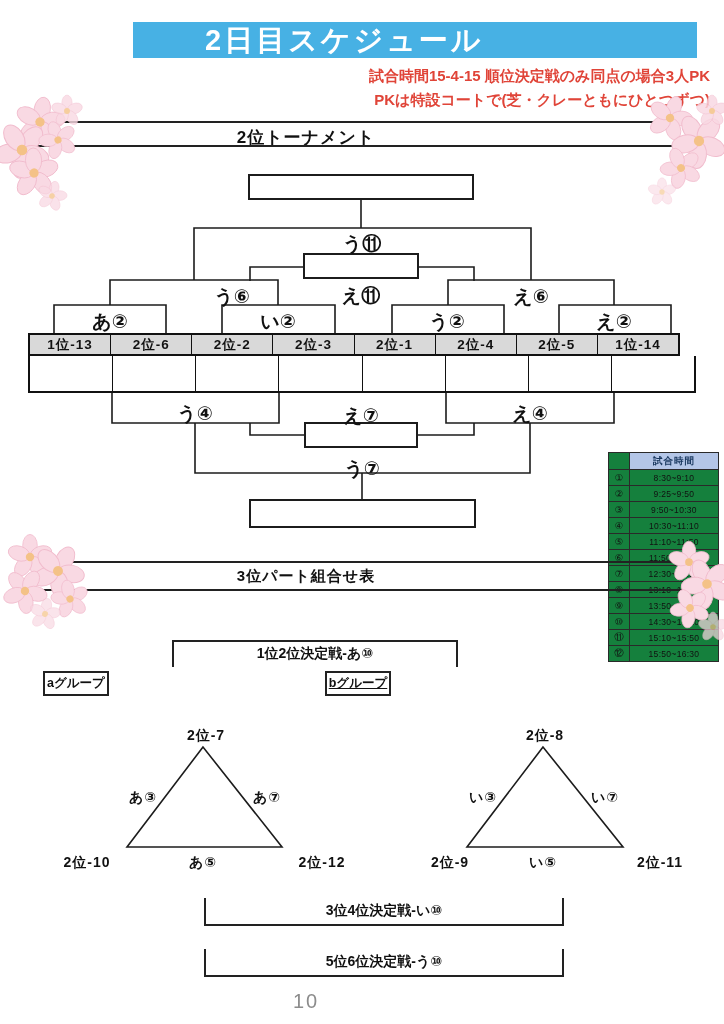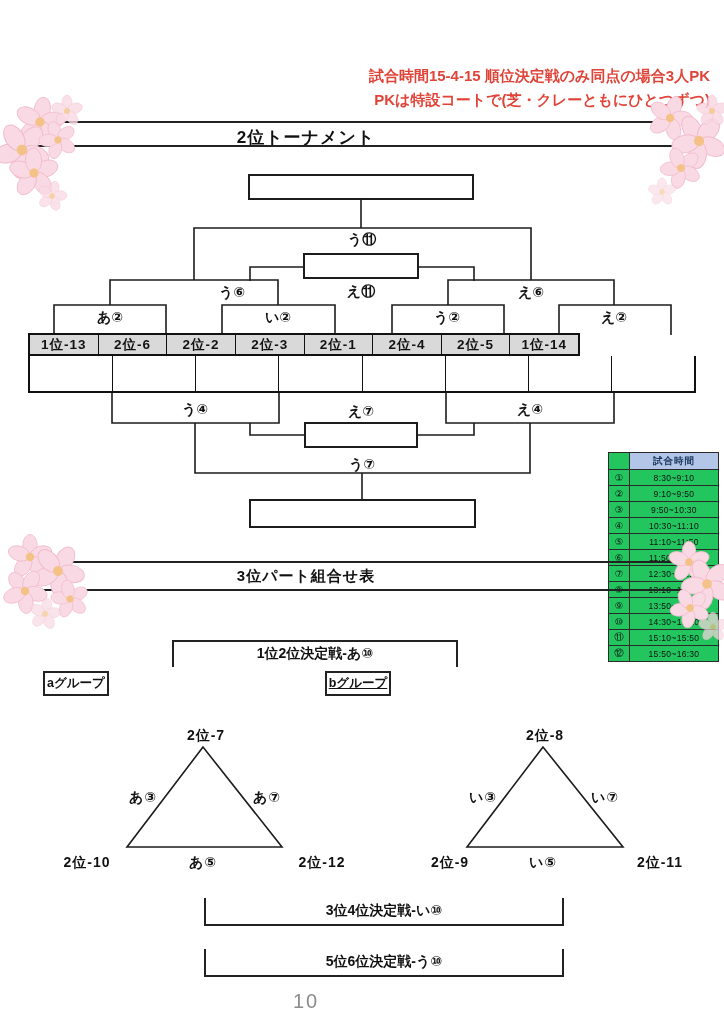--- a/index.html
+++ b/index.html
@@ -18,33 +18,33 @@
   
   .rule{left:35px;width:657px;height:0;border-top:2px solid #222;}
   .sec-title{left:0;width:612px;text-align:center;font-weight:bold;white-space:nowrap;}
   .s1{top:126px;font-size:17px;letter-spacing:1px;}
   .s2{top:567px;font-size:15px;letter-spacing:1px;}
   
   svg.lineart{left:0;top:0;pointer-events:none;}
   svg.lineart polyline, svg.lineart line, svg.lineart path{fill:none;stroke:#1c1c1c;stroke-width:1.6;}
   svg.lineart rect{fill:#ffffff;stroke:#1c1c1c;stroke-width:2;}
   
-  .bl{position:absolute;transform:translateX(-50%);font-size:14px;font-weight:bold;white-space:nowrap;}
+  .bl{position:absolute;transform:translateX(-50%);font-size:19px;font-weight:bold;white-space:nowrap;}
   .tl{font-size:14px;letter-spacing:1px;}
   
-  .team-row{left:28px;top:333px;width:552px;height:23px;display:flex;
+  .team-row{left:28px;top:333px;width:652px;height:23px;display:flex;
     border:2px solid #111;border-bottom:2.5px solid #111;box-sizing:border-box;background:#d9d9d9;}
   .team-row .cell{flex:1;display:flex;align-items:center;justify-content:center;
     font-size:13.5px;font-weight:bold;letter-spacing:1px;border-right:1.5px solid #111;}
   .empty-row{left:28px;top:356px;width:668px;height:37px;display:flex;
     border:2px solid #111;border-top:0;box-sizing:border-box;background:#fff;}
   .empty-row .cell{flex:1;border-right:1.5px solid #111;}
   .team-row .cell:last-child,.empty-row .cell:last-child{border-right:none;}
   
-  table.sched{left:608px;top:452px;position:absolute;border-collapse:collapse;background:#22c55e;}
+  table.sched{left:608px;top:452px;position:absolute;border-collapse:collapse;background:#15803d;}
   table.sched td{border:1.2px solid #2a2a2a;text-align:center;vertical-align:middle;padding:0;}
   table.sched .c1{width:20px;font-size:9.5px;}
   table.sched .c2{width:88px;font-size:8.5px;letter-spacing:0.3px;}
   table.sched tr{height:16px;}
   table.sched tr.hrow{height:17px;}
   table.sched .hdr{background:#b4c6e7;color:#17365d;font-weight:bold;font-size:9.5px;letter-spacing:1px;}
   
   .topbracket{left:172px;top:616px;width:286px;height:27px;border:2px solid #222;border-bottom:none;
     box-sizing:border-box;text-align:center;font-weight:bold;font-size:14px;padding-top:3px;margin-top:24px;}
   .underbracket{left:204px;width:360px;height:28px;border:2px solid #222;border-top:none;
@@ -55,20 +55,23 @@
     display:flex;align-items:center;justify-content:center;font-size:12.5px;font-weight:bold;}
   .ga{left:43px;} .gb{left:325px;text-decoration:underline;}
   .pageno{left:0;top:990px;width:612px;text-align:center;font-size:20px;color:#8c8c8c;letter-spacing:2px;}
   svg.decor{left:0;top:0;pointer-events:none;}
 </style>
 </head>
 <body>
 
 <div class="page">
 
+  <div class="abs banner">
+    <span>2日目スケジュール</span>
+  </div>
   <div class="abs note note1">試合時間15-4-15 順位決定戦のみ同点の場合3人PK</div>
   <div class="abs note note2">PKは特設コートで(芝・クレーともにひとつずつ)</div>
 
   <div class="abs rule" style="top:121px;"></div>
   <div class="abs sec-title s1">2位トーナメント</div>
   <div class="abs rule" style="top:145px;"></div>
 
   <svg class="abs lineart" width="724" height="1024" viewBox="0 0 724 1024">
 
     <rect x="249" y="175" width="224" height="24"></rect>
@@ -136,21 +139,21 @@
         <tr class="hrow">
           <td class="c1"></td>
           <td class="c2 hdr">試合時間</td>
         </tr>
     <tr>
           <td class="c1">①</td>
           <td class="c2">8:30~9:10</td>
         </tr>
     <tr>
           <td class="c1">②</td>
-          <td class="c2">9:10~9:50</td>
+          <td class="c2">9:25~9:50</td>
         </tr>
     <tr>
           <td class="c1">③</td>
           <td class="c2">9:50~10:30</td>
         </tr>
     <tr>
           <td class="c1">④</td>
           <td class="c2">10:30~11:10</td>
         </tr>
     <tr>

